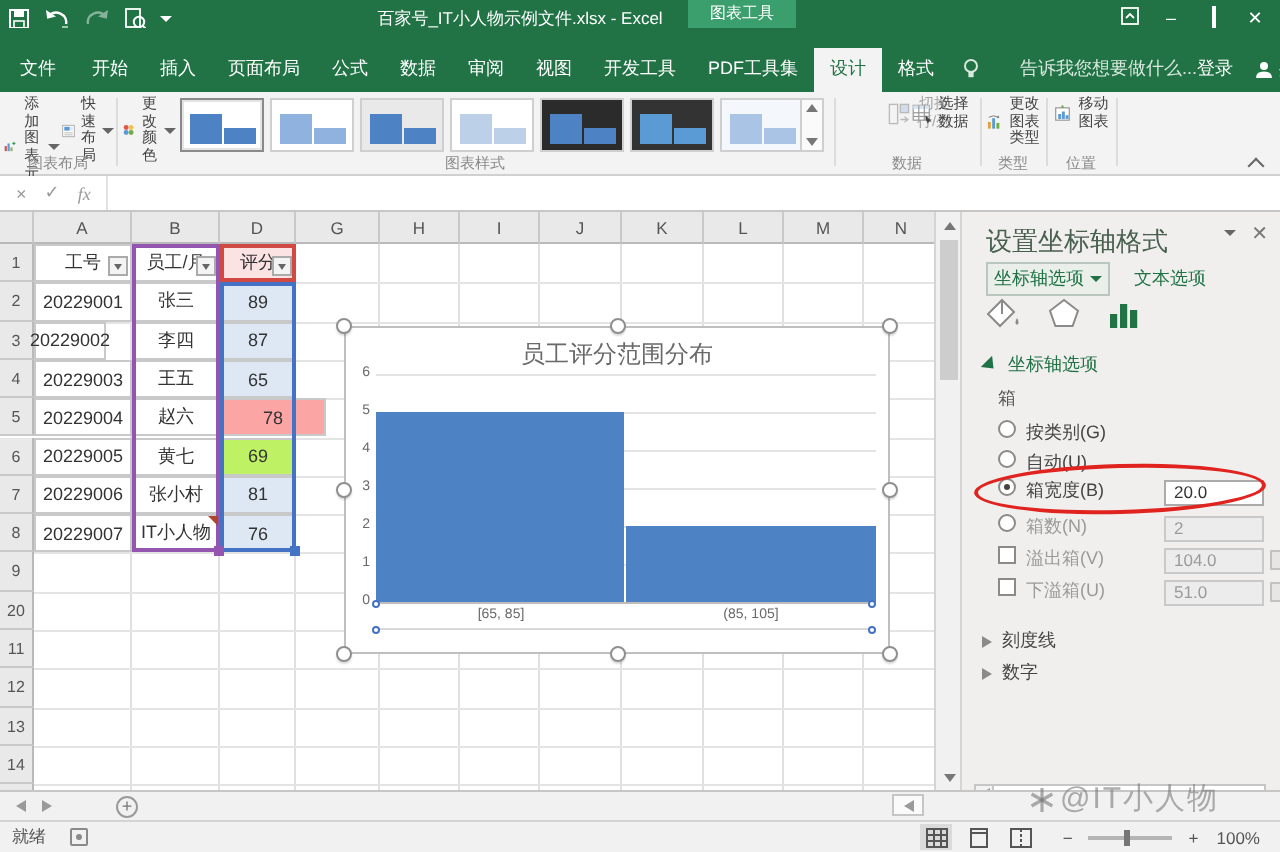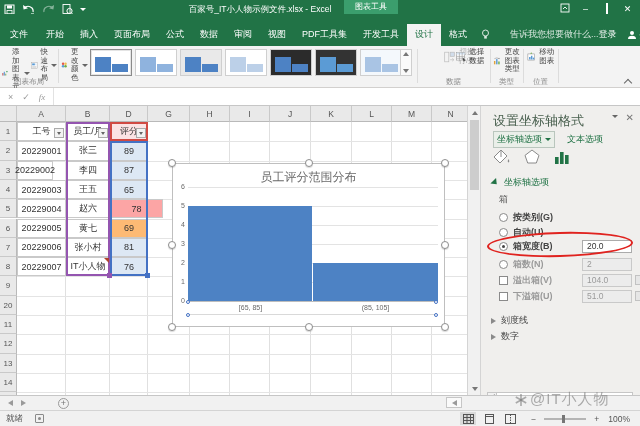--- a/index.html
+++ b/index.html
@@ -92,21 +92,21 @@
   .pane-title{position:absolute;left:12px;top:6px;font-size:13px;color:#49604f;}
   .pane-close{position:absolute;right:6px;top:6px;color:#777;font-size:10px;}
   .pane-dd{position:absolute;right:22px;top:9px;}
   .ptab1{position:absolute;left:12px;top:25px;border:1px solid #b9c6bd;padding:1px 3px;color:#217346;background:#eaefe9;}
   .ptab2{position:absolute;left:86px;top:27px;color:#217346;}
   .picons{position:absolute;left:12px;top:43px;display:flex;gap:14px;align-items:flex-end;}
   .psection{position:absolute;left:10px;color:#217346;display:flex;gap:5px;align-items:center;}
   .tri-exp{width:0;height:0;border-left:4px solid transparent;border-right:4px solid transparent;border-top:5px solid #217346;transform:rotate(-45deg);}
   .tri-col{width:0;height:0;border-top:3.5px solid transparent;border-bottom:3.5px solid transparent;border-left:5px solid #8a8a8a;}
   .bins-label{position:absolute;left:18px;top:87px;color:#555;}
-  .prow{position:absolute;left:18px;height:14px;display:flex;align-items:center;gap:5px;color:#444;font-weight:bold;}
+  .prow{position:absolute;left:18px;height:14px;display:flex;gap:5px;color:#444;}
   .radio{width:9px;height:9px;border-radius:50%;border:1px solid #8a8a8a;background:#fff;position:relative;}
   .radio.on:after{content:"";position:absolute;left:2px;top:2px;width:3px;height:3px;border-radius:50%;background:#444;}
   .chk{width:9px;height:9px;border:1px solid #8a8a8a;background:#fff;}
   .pinput{position:absolute;width:50px;height:13px;border:1px solid #ababab;background:#fff;font-size:8.5px;
           display:flex;align-items:center;padding-left:4px;color:#333;}
   .pinput.dis{background:#ececec;border-color:#c9c9c9;color:#9a9a9a;}
   .reseticon{position:absolute;width:9px;height:10px;border:1px solid #c2c2c2;background:#e6e6e6;}
   .red-ellipse{position:absolute;left:6px;top:126px;width:146px;height:25px;border:2.5px solid #e0231f;border-radius:50%;transform:rotate(-1.5deg);pointer-events:none;}
   .pane-hscroll{position:absolute;left:6px;top:286px;width:146px;height:10px;display:flex;}
   .pane-hbtn{width:10px;height:10px;border:1px solid #c6c6c6;background:#f3f3f3;display:flex;align-items:center;justify-content:center;}
@@ -187,22 +187,22 @@
   <div class="abs tabrow">
     <span class="rtab file">文件</span>
     <span id="rtabs" style="display:flex;align-items:flex-end;">
         <span class="rtab">开始</span>
         <span class="rtab">插入</span>
         <span class="rtab">页面布局</span>
         <span class="rtab">公式</span>
         <span class="rtab">数据</span>
         <span class="rtab">审阅</span>
         <span class="rtab">视图</span>
+        <span class="rtab">开发工具</span>
         <span class="rtab">PDF工具集</span>
-        <span class="rtab">开发工具</span>
         <span class="rtab active">设计</span>
         <span class="rtab">格式</span>
       </span>
     <span class="tellme">
       <svg width="9" height="11" viewBox="0 0 9 11">
           <circle cx="4.5" cy="4" r="3" fill="none" stroke="#d9e8df"></circle>
           <rect x="3.2" y="7" width="2.6" height="2.6" fill="#d9e8df"></rect>
         </svg>
       <span>告诉我您想要做什么...</span>
     </span>
@@ -325,20 +325,21 @@
           <rect x="3" y="3" width="11" height="10" fill="#fff" stroke="#9a9a9a"></rect>
           <rect x="5" y="8" width="2.4" height="4" fill="#5b9bd5"></rect>
           <rect x="8" y="6" width="2.4" height="6" fill="#5b9bd5"></rect>
           <rect x="11" y="9" width="2.4" height="3" fill="#5b9bd5"></rect>
           <path d="M8.5 0.5 l1.6 2.4 l-3.2 0 Z" fill="#70ad47"></path>
         </svg>
       <span>移动图表</span>
     </div>
     <div class="rsep" style="left:558px;"></div>
     <div class="rgroup-label" style="left:0;width:58px;">图表布局</div>
+    <div class="rgroup-label" style="left:58px;width:359px;">图表样式</div>
     <div class="rgroup-label" style="left:417px;width:73px;">数据</div>
     <div class="rgroup-label" style="left:490px;width:33px;">类型</div>
     <div class="rgroup-label" style="left:523px;width:35px;">位置</div>
     <div class="chev"></div>
   </div>
 
   <div class="abs fbar">
     <div class="fbtns">
       <span>×</span>
       <span>✓</span>
@@ -415,21 +416,21 @@
       <div class="cell" style="left: 66px; top: 54.6px; width: 44px; height: 19.3px;">李四</div>
       <div class="cell" style="left: 110px; top: 54.6px; width: 38px; height: 19.3px; background: rgb(221, 232, 244);">87</div>
       <div class="cell" style="left: 17px; top: 73.9px; width: 49px; height: 19.3px;">20229003</div>
       <div class="cell" style="left: 66px; top: 73.9px; width: 44px; height: 19.3px;">王五</div>
       <div class="cell" style="left: 110px; top: 73.9px; width: 38px; height: 19.3px; background: rgb(221, 232, 244);">65</div>
       <div class="cell" style="left: 17px; top: 93.2px; width: 49px; height: 19.3px;">20229004</div>
       <div class="cell" style="left: 66px; top: 93.2px; width: 44px; height: 19.3px;">赵六</div>
       <div class="cell" style="left: 110px; top: 93.2px; width: 53px; height: 19.3px; background: #fca5a5;">78</div>
       <div class="cell" style="left: 17px; top: 112.5px; width: 49px; height: 19.3px;">20229005</div>
       <div class="cell" style="left: 66px; top: 112.5px; width: 44px; height: 19.3px;">黄七</div>
-      <div class="cell" style="left: 110px; top: 112.5px; width: 38px; height: 19.3px; background: #fdba74;">69</div>
+      <div class="cell" style="left: 110px; top: 112.5px; width: 38px; height: 19.3px; background: #bef264;">69</div>
       <div class="cell" style="left: 17px; top: 131.8px; width: 49px; height: 19.3px;">20229006</div>
       <div class="cell" style="left: 66px; top: 131.8px; width: 44px; height: 19.3px;">张小村</div>
       <div class="cell" style="left: 110px; top: 131.8px; width: 38px; height: 19.3px; background: rgb(221, 232, 244);">81</div>
       <div class="cell" style="left: 17px; top: 151.1px; width: 49px; height: 19.3px;">20229007</div>
       <div class="cell" style="left: 66px; top: 151.1px; width: 44px; height: 19.3px;">IT小人物</div>
       <div class="cell" style="left: 110px; top: 151.1px; width: 38px; height: 19.3px; background: rgb(221, 232, 244);">76</div>
       <div class="selrect" style="left: 66px; top: 16px; width: 44px; height: 154.4px; border: 2px solid rgb(148, 85, 176);"></div>
       <div class="selrect" style="left: 110px; top: 16px; width: 38px; height: 19.3px; border: 2px solid rgb(208, 74, 67);"></div>
       <div class="selrect" style="left: 110px; top: 35.3px; width: 38px; height: 135.1px; border: 2px solid rgb(68, 114, 196);"></div>
       <div class="selrect" style="left: 107px; top: 167.4px; width: 5px; height: 5px; background: rgb(148, 85, 176);"></div>

